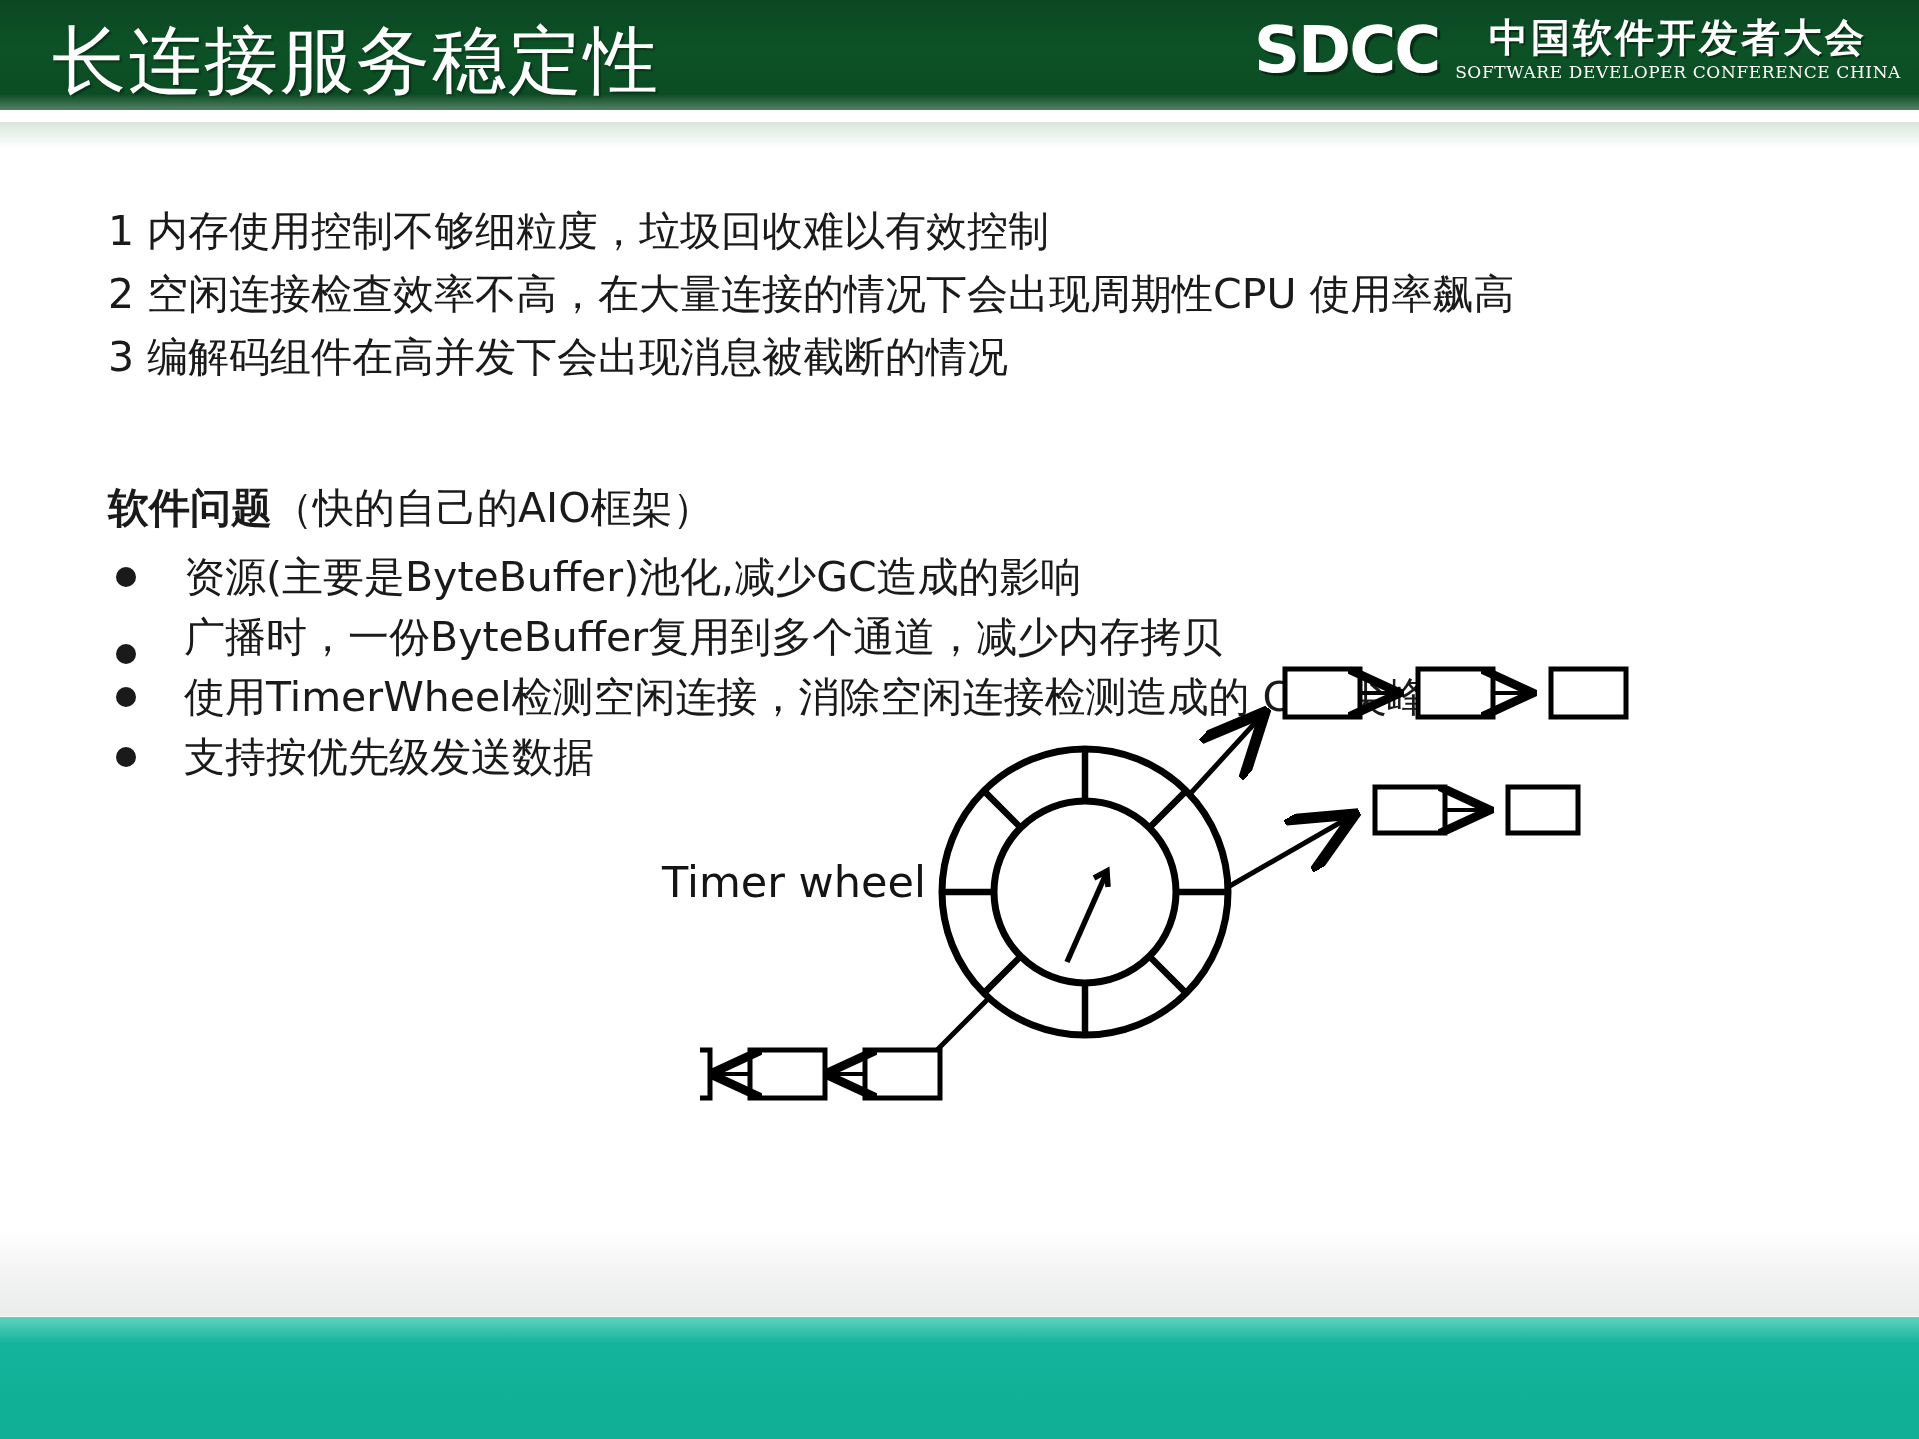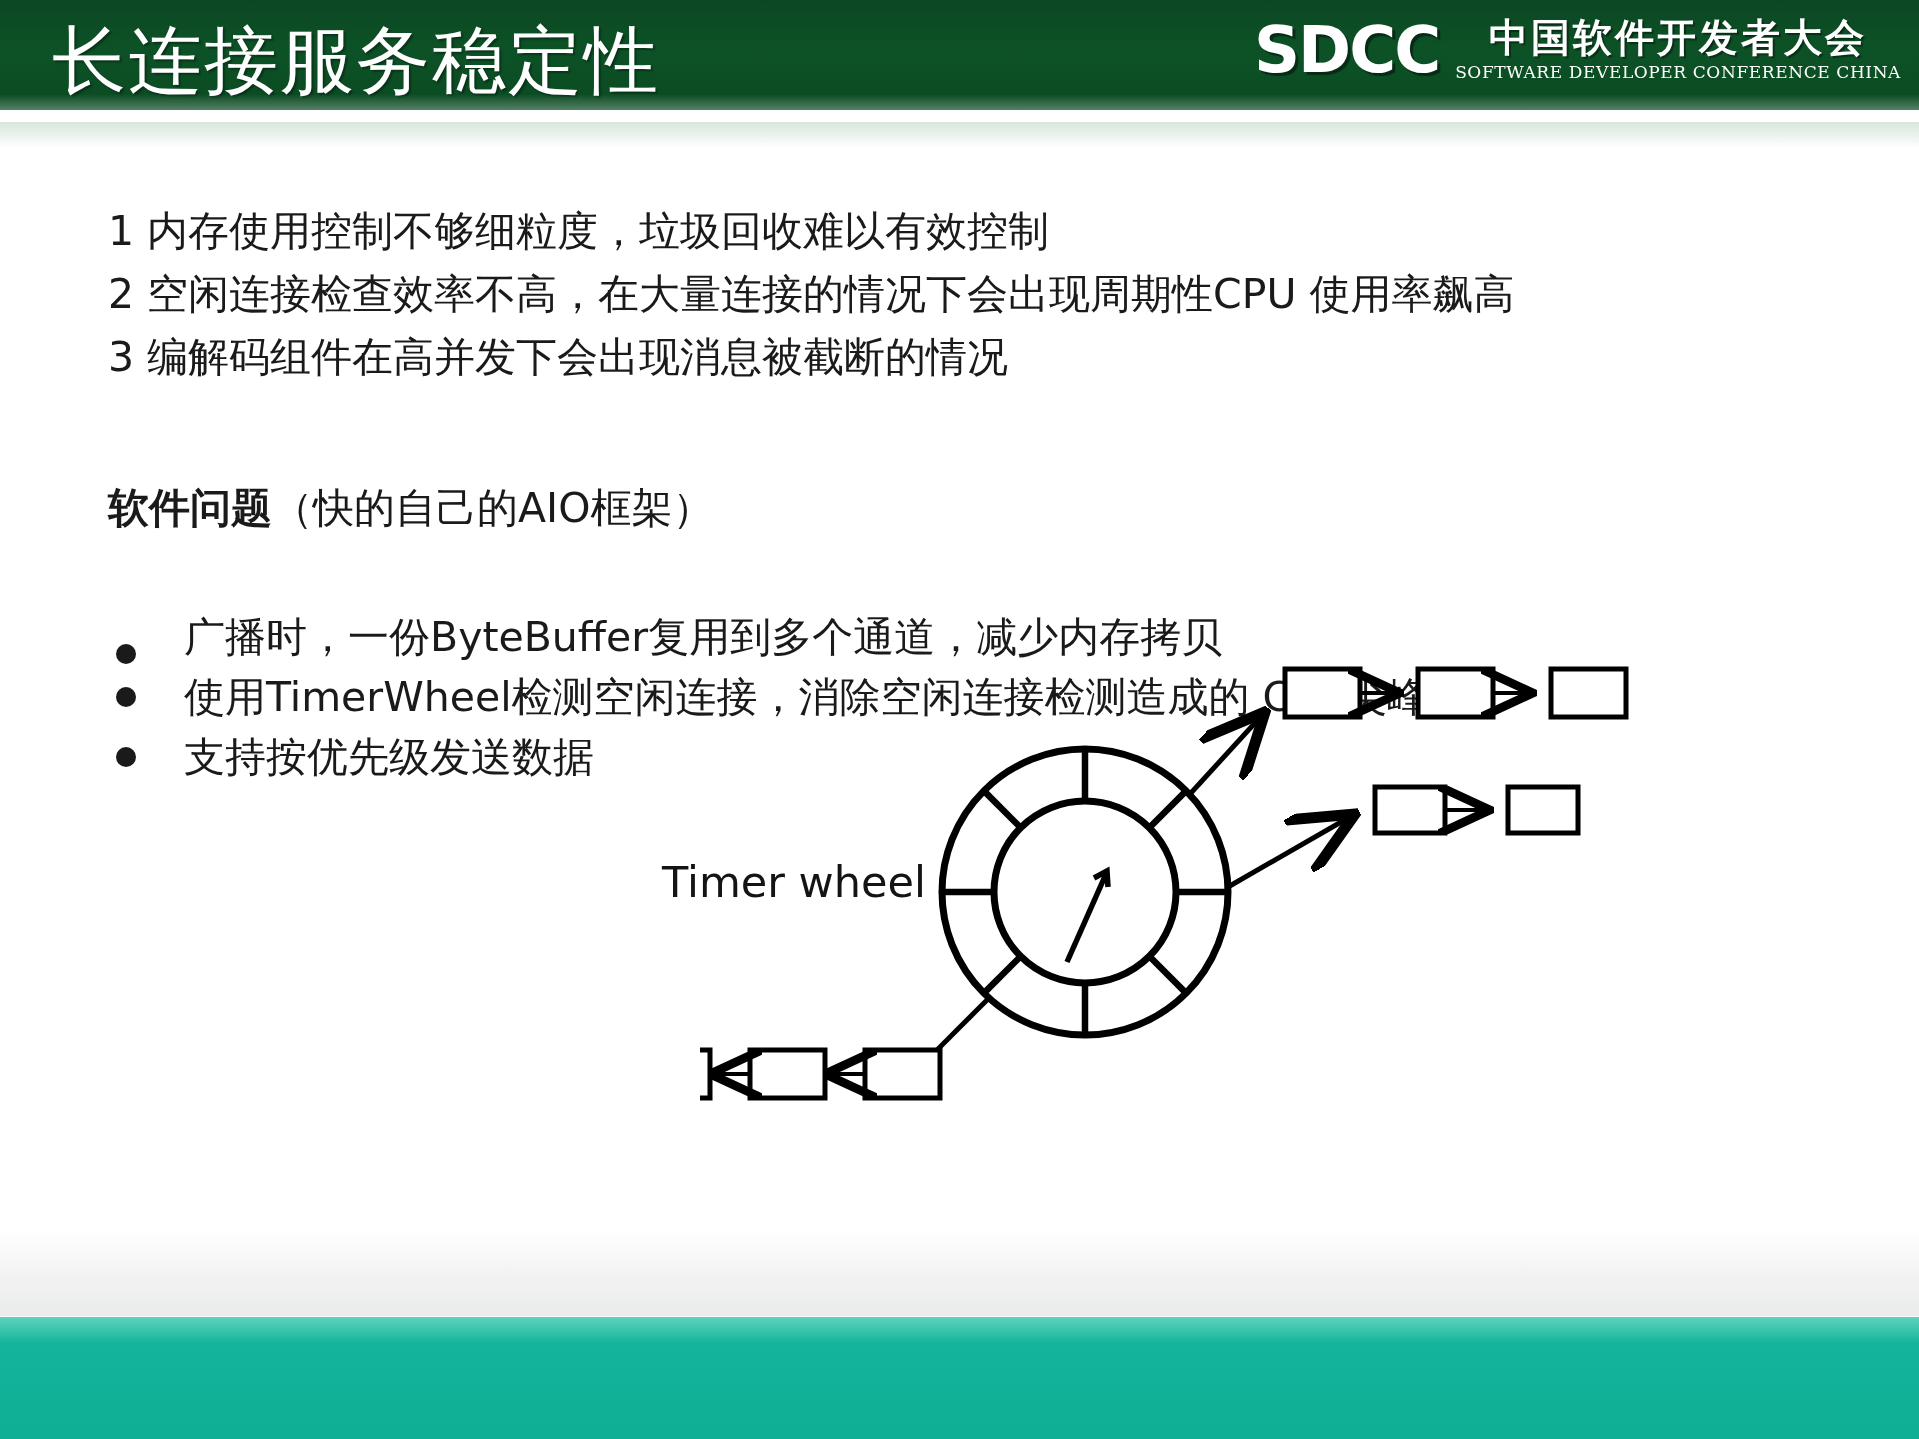--- a/index.html
+++ b/index.html
@@ -130,20 +130,24 @@
 
 
   <div class="numline" style="top:82px;">1 内存使用控制不够细粒度，垃圾回收难以有效控制</div>
   <div class="numline" style="top:145px;">2 空闲连接检查效率不高，在大量连接的情况下会出现周期性CPU 使用率飙高</div>
   <div class="numline" style="top:208px;">3 编解码组件在高并发下会出现消息被截断的情况</div>
 
   <div class="sec-head" style="left:108px; top:360px;">
     <b>软件问题</b><span class="light">（快的自己的AIO框架）</span>
   </div>
 
+  <div class="bullet-row" style="top:428px;">
+    <div class="bullet-dot"></div>
+    <div>资源(主要是ByteBuffer)池化,减少GC造成的影响</div>
+  </div>
   <div class="bullet-row" style="top:488px;align-items:flex-end;">
     <div class="bullet-dot"></div>
     <div>广播时，一份ByteBuffer复用到多个通道，减少内存拷贝</div>
   </div>
   <div class="bullet-row" style="top:548px;">
     <div class="bullet-dot"></div>
     <div>使用TimerWheel检测空闲连接，消除空闲连接检测造成的 CPU尖峰</div>
   </div>
   <div class="bullet-row" style="top:608px;">
     <div class="bullet-dot"></div>

